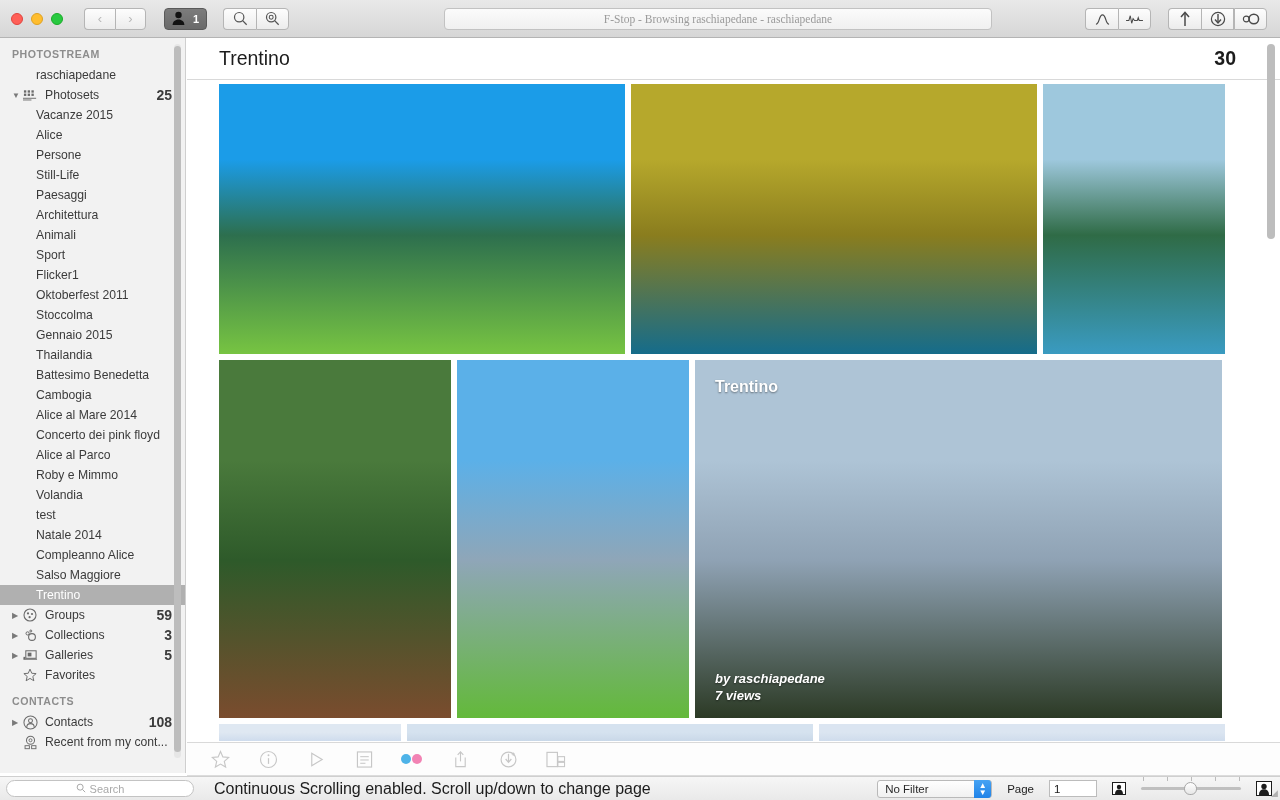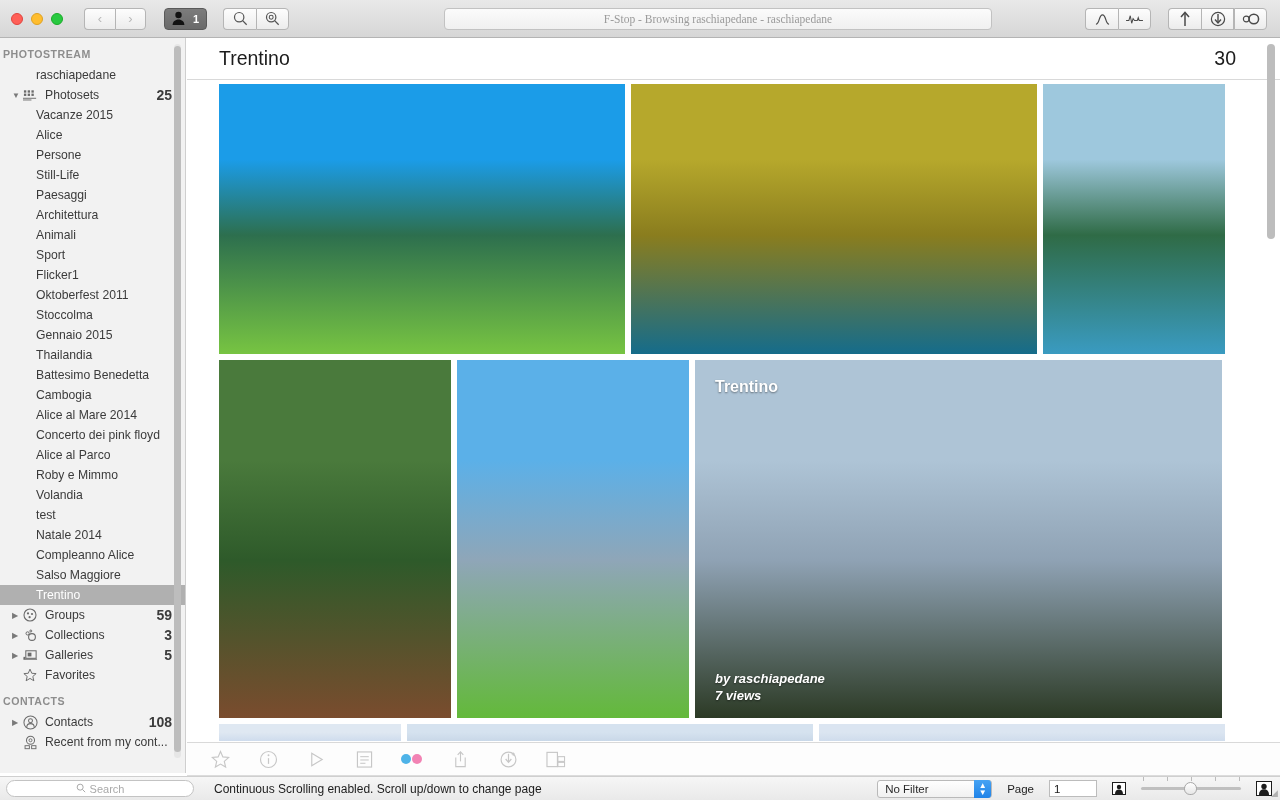--- a/index.html
+++ b/index.html
@@ -51,21 +51,21 @@
   .tgrp{ display:flex; }
   .tgrp .segbtn{ min-width:33px; color:#4a4a4a; }
 
   
   .sidebar{
     position:absolute; left:0; top:38px; width:186px; height:735px;
     background:#f2f2f2; border-right:1px solid #cfcfcf;
     overflow:hidden; font-size:12.2px; color:#3b3b3b;
   }
   .sb-head{
-    padding:10px 0 5px 3px; font-size:10.6px; font-weight:bold;
+    padding:10px 0 5px 12px; font-size:10.6px; font-weight:bold;
     color:#8d8d8d; letter-spacing:.5px;
   }
   .sb-row{ height:20px; display:flex; align-items:center; padding-left:12px; }
   .sb-row.indent{ padding-left:36px; }
   .sb-row.sel{ background:#b0b0b0; color:#fff; }
   .sb-row .lbl{ flex:1; white-space:nowrap; overflow:hidden; }
   .sb-row .cnt{ font-weight:bold; font-size:14px; margin-right:13px; color:#3b3b3b; }
   .tri{ width:11px; font-size:8px; color:#7a7a7a; flex:0 0 11px; }
   .sicon{ width:22px; flex:0 0 22px; display:flex; align-items:center; color:#6b6b6b; }
   .sicon svg{ display:block; }
@@ -77,21 +77,21 @@
   .sb-scroll i{ position:absolute; left:0; top:2px; width:7px; height:706px;
     background:#bdbdbd; border-radius:4px; display:block; }
 
   
   .content{ position:absolute; left:187px; top:38px; width:1093px; height:703px; background:#fff; overflow:hidden; }
   .chead{
     position:relative; height:42px; border-bottom:1px solid #d9d9d9;
     display:flex; align-items:center; padding:0 22px 0 32px;
   }
   .chead .ct{ font-size:19.5px; color:#1c1c1c; flex:1; }
-  .chead .cn{ font-size:19.5px; color:#1c1c1c; font-weight:400; margin-right:22px; }
+  .chead .cn{ font-size:19.5px; color:#1c1c1c; font-weight:700; margin-right:22px; }
 
   .grid{ position:absolute; left:0; top:43px; width:1093px; height:660px; padding:3px 0 0 32px; }
   .gridrow{ display:flex; gap:6px; margin-bottom:6px; }
   .ph{ position:relative; overflow:hidden; background:#cfd8dc; }
 
   .phcap{ position:absolute; left:0; right:0; color:#fff; padding:0 20px;
     font-weight:bold; text-shadow:0 1px 2px rgba(0,0,0,.45); }
   .phcap.top{ top:18px; font-size:16px; }
   .phcap.bot{ bottom:14px; font-size:13px; line-height:17px;font-style:italic; }
 
@@ -111,21 +111,21 @@
     position:absolute; left:0; top:776px; width:1280px; height:24px;
     background:linear-gradient(to bottom,#f6f6f6,#e9e9e9);
     border-top:1px solid #cfcfcf; display:flex; align-items:center;
   }
   .sfield{
     margin-left:6px; width:188px; height:17px; background:#fff;
     border:1px solid #c3c3c3; border-radius:9px;
     display:flex; align-items:center; justify-content:center; gap:4px;
     color:#a9a9a9; font-size:11px;
   }
-  .statusmsg{ margin-left:20px; font-size:12px; color:#1c1c1c; }
+  .statusmsg{ margin-left:20px; font-size:16px; color:#1c1c1c; }
   .sright{ position:absolute; right:8px; display:flex; align-items:center; gap:15px; }
   .selbox{
     width:115px; height:18px; background:linear-gradient(to bottom,#fefefe,#f1f1f1);
     border:1px solid #b9b9b9; border-radius:3px; display:flex; align-items:center;
     padding-left:7px; font-size:11.5px; color:#2b2b2b; position:relative;
   }
   .selbox .arrow{
     position:absolute; right:0; top:-1px; width:17px; height:18px;
     background:linear-gradient(to bottom,#47a3f3,#1f83e8); border-radius:0 3px 3px 0;
     color:#fff; font-size:8px; display:flex; flex-direction:column;

